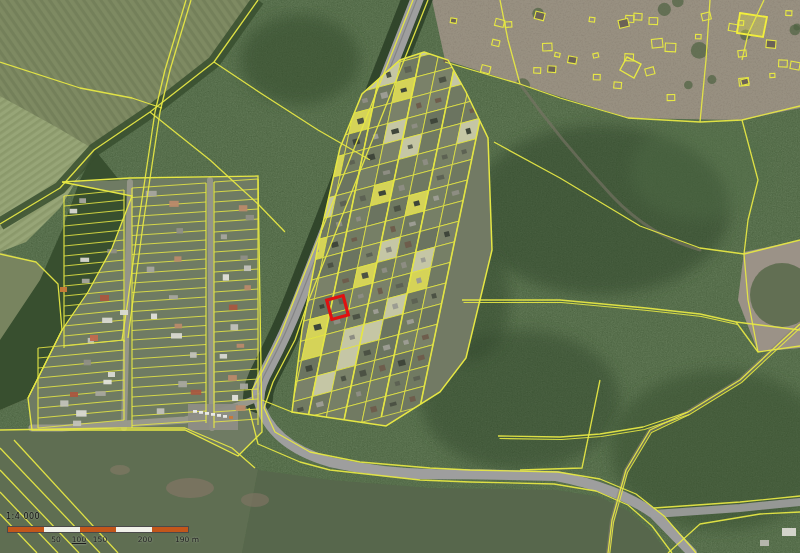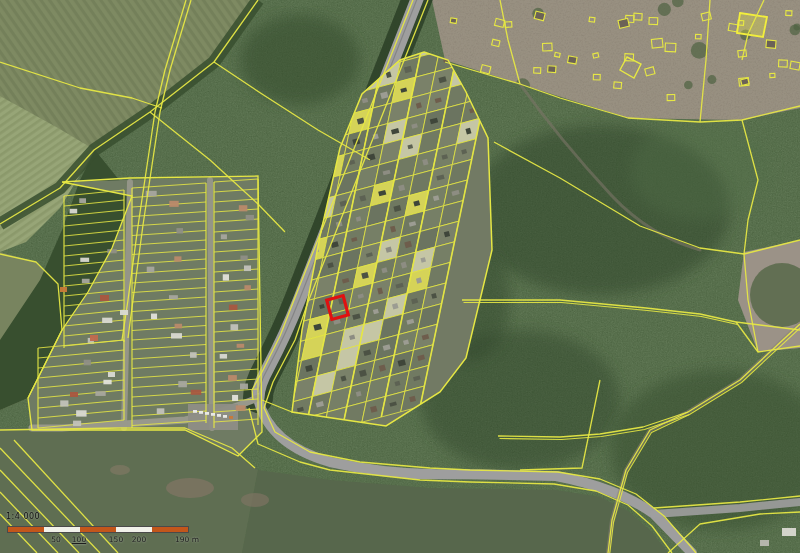--- a/index.html
+++ b/index.html
@@ -610,18 +610,18 @@
     <div class="bar" id="bar-segments">
         <div class="seg" style="width: 36px; background: rgb(194, 86, 27);"></div>
         <div class="seg" style="width: 36px; background: rgb(241, 241, 234);"></div>
         <div class="seg" style="width: 36px; background: rgb(194, 86, 27);"></div>
         <div class="seg" style="width: 36px; background: rgb(241, 241, 234);"></div>
         <div class="seg" style="width: 36px; background: rgb(194, 86, 27);"></div>
       </div>
     <div id="bar-labels">
         <span class="lbl" style="left: 56px;">50</span>
         <span class="lbl" style="left: 79px; text-decoration: underline;">100</span>
-        <span class="lbl" style="left: 116px;">150</span>
-        <span class="lbl" style="left: 139px;">200</span>
+        <span class="lbl" style="left: 100px;">150</span>
+        <span class="lbl" style="left: 145px;">200</span>
         <span class="lbl" style="left: 187px;">190 m</span>
       </div>
   </div>
 </div>
 
 </body></html>

